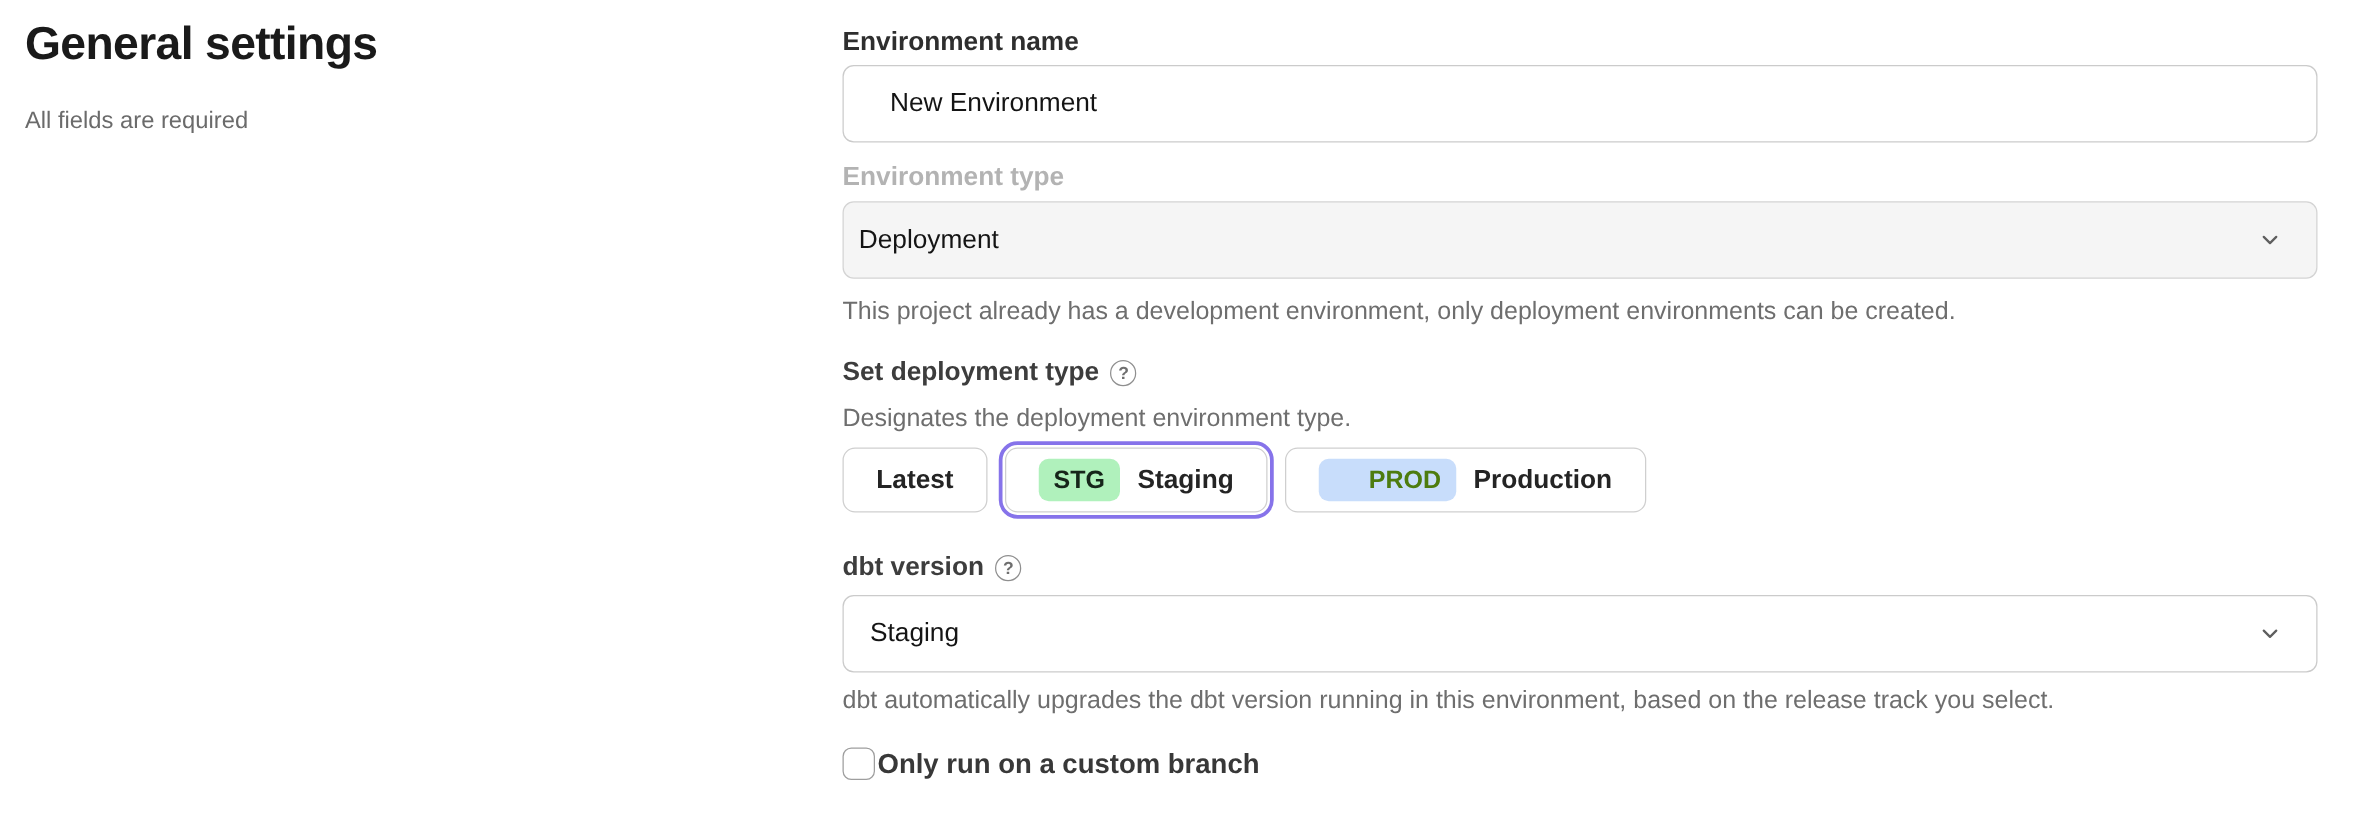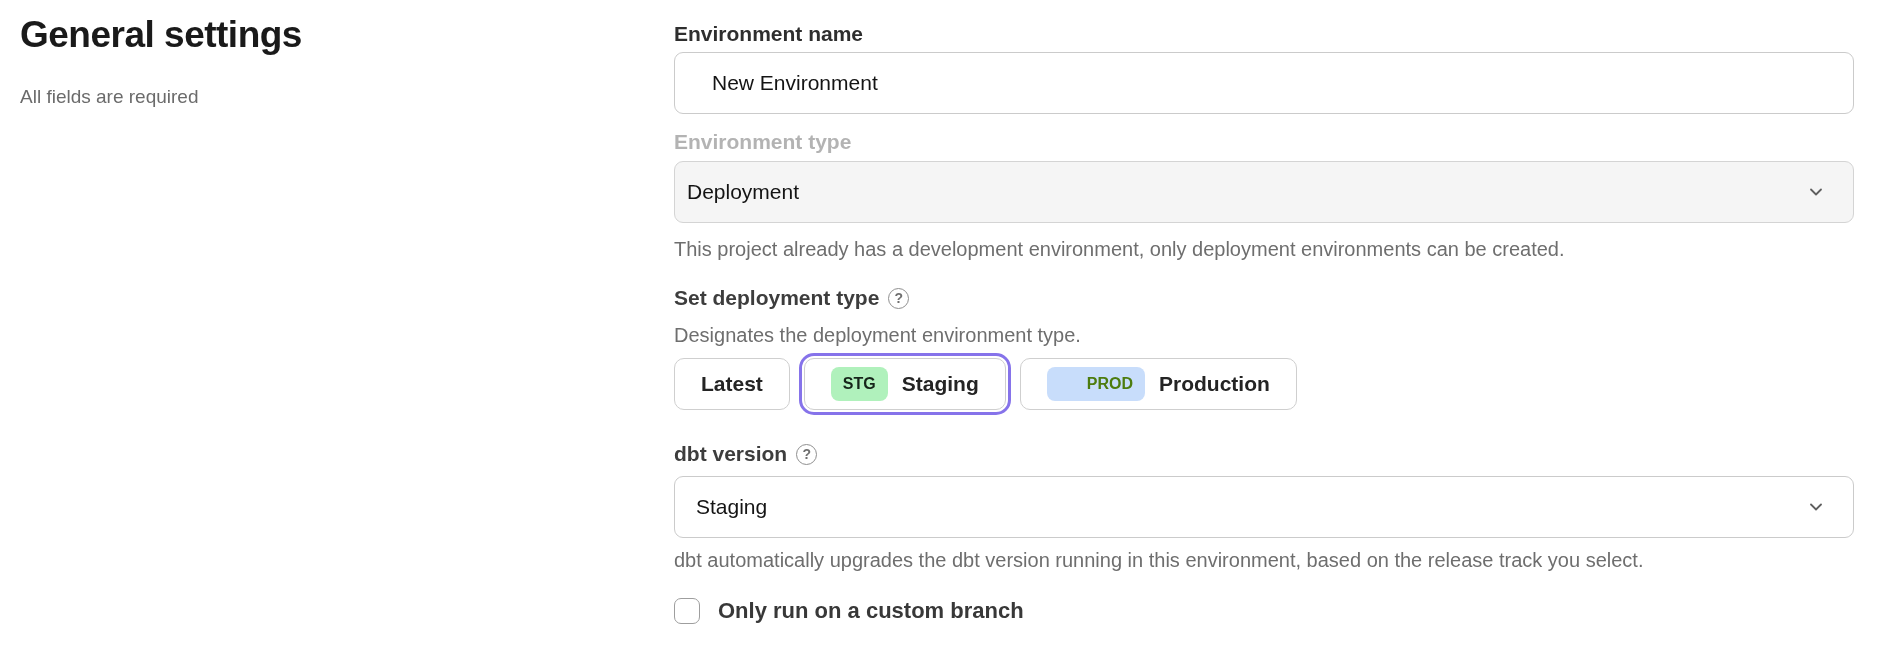--- a/index.html
+++ b/index.html
@@ -36,25 +36,25 @@
   .select .spacer { flex: 1; }
   .chevron { width: 20px; height: 20px; flex: 0 0 auto; margin-right: 6px; }
   .chevron svg { display: block; }
 
   .btn-row { display: flex; gap: 14px; align-items: flex-start; }
   .type-btn { height: 52px; background: #ffffff; border: 1px solid #cfcfcf; border-radius: 10px;
     display: flex; align-items: center; padding: 0 26px; gap: 14px;
     font-size: 21px; font-weight: 600; color: #242424; cursor: pointer; }
   .type-btn.selected { outline: 3.5px solid var(--accent-ring, #8673ea); outline-offset: 2px; }
   .badge { height: 34px; border-radius: 8px; padding: 0 12px; display: inline-flex;
-    align-items: center; font-size: 16px; font-weight: 600; color: #16251a; }
+    align-items: center; font-size: 20px; font-weight: 600; color: #16251a; }
   .badge.stg { background: var(--staging-badge-bg, #b0f1bc); }
   .badge.prod { background: var(--production-badge-bg, #c8ddfb); color: #4d7c0f; padding-left: 40px; }
 
-  .check-row { display: flex; align-items: center; gap: 18px; }
+  .check-row { display: flex; align-items: center; gap: 2px; }
   .checkbox { width: 26px; height: 26px; border: 1.5px solid #9e9e9e; border-radius: 7px;
     background: #ffffff; cursor: pointer; flex: 0 0 auto; }
   .check-label { font-size: 22px; font-weight: 600; color: #383838; cursor: pointer; }
 </style>
 </head>
 <body>
 
 <div class="intro">
   <h1>General settings</h1>
   <p>All fields are required</p>

